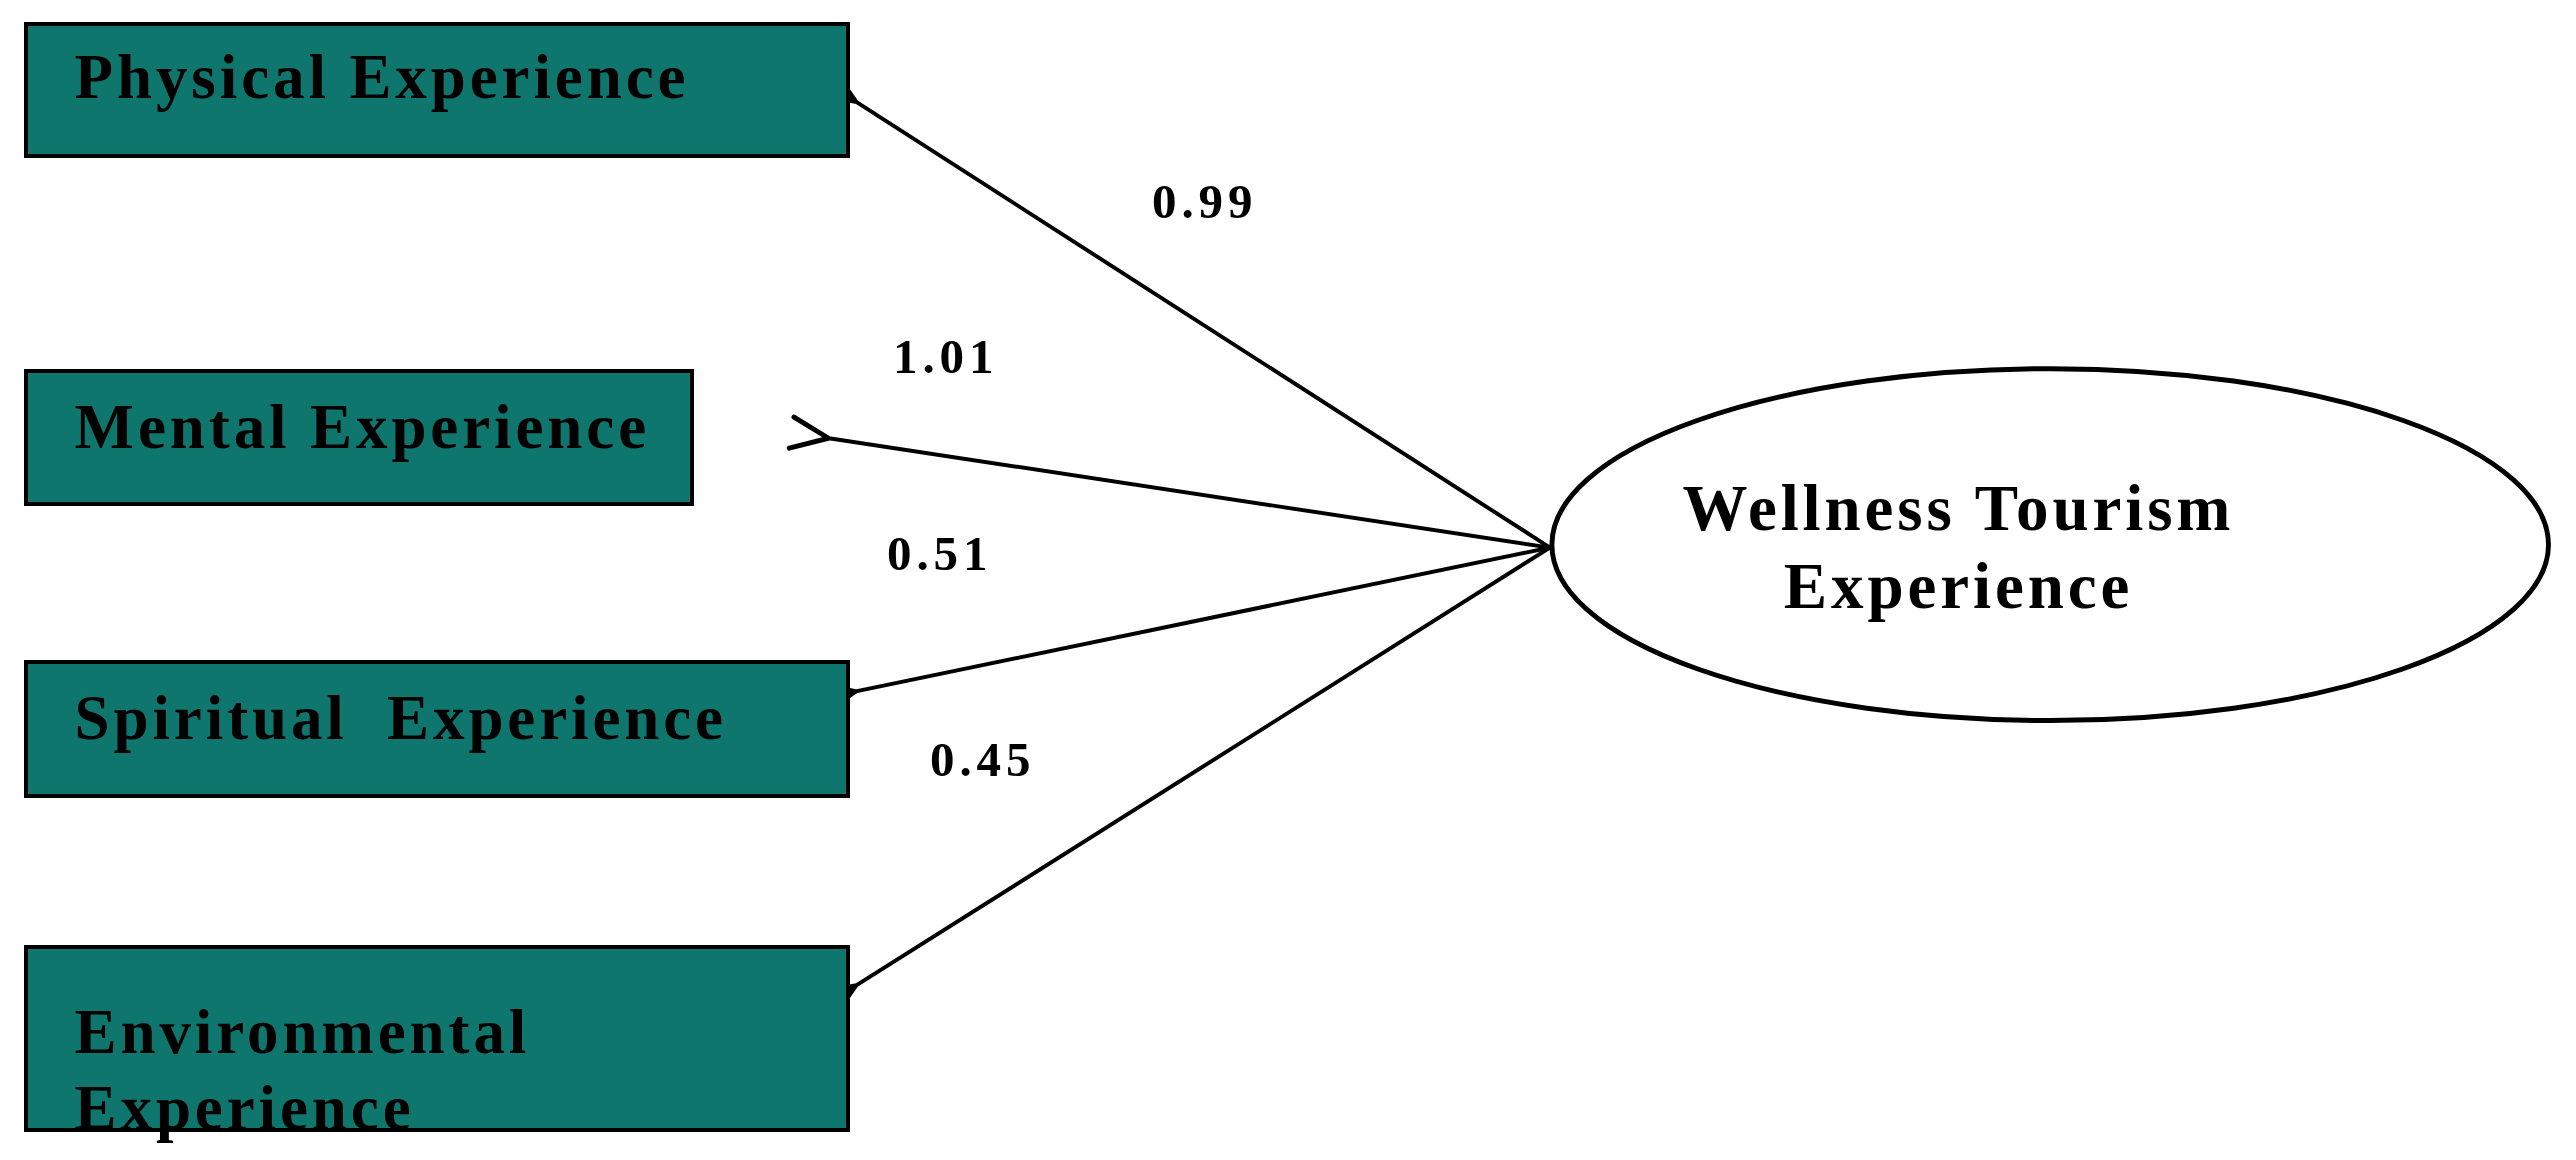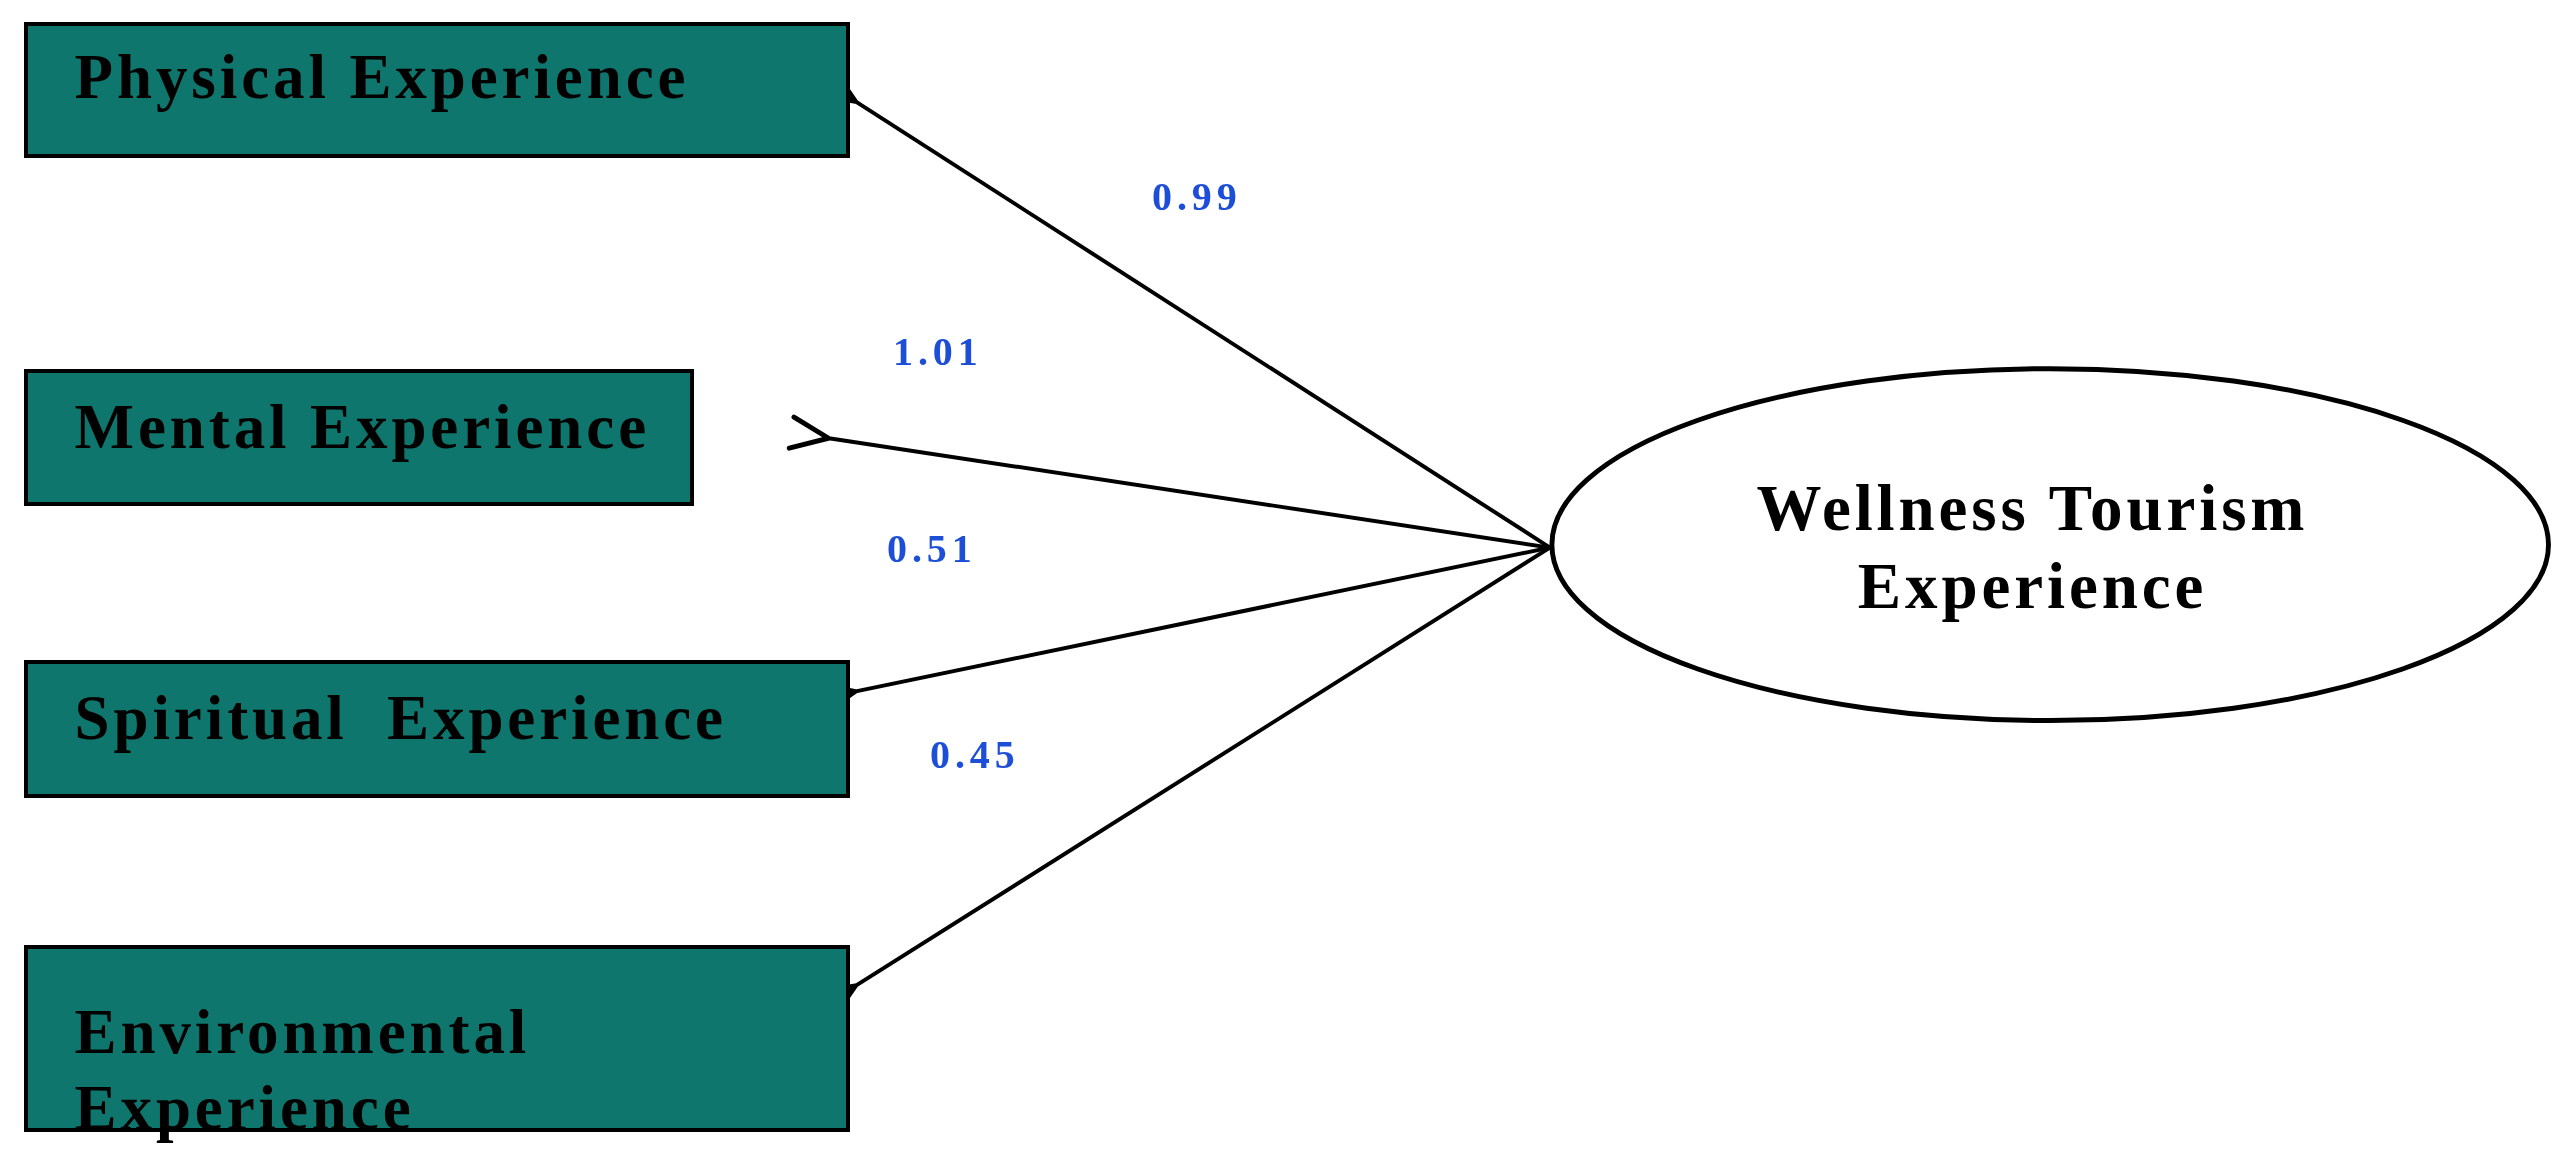--- a/index.html
+++ b/index.html
@@ -38,38 +38,38 @@
     white-space: pre-wrap;
     color: #000000;
   }
   .node-physical .node-label      { padding: 14.7px 0 0 47px; }
   .node-mental .node-label        { padding: 16.7px 0 0 47px; }
   .node-spiritual .node-label     { padding: 16.7px 0 0 47px; }
   .node-environmental .node-label { padding: 30px 0 0 47px; margin-top: 16px; }
 
   .latent-label {
     position: absolute;
-    left: 1541px;
+    left: 1467px;
     top: 469px;
     width: 983px;
     text-align: center;
     font-weight: bold;
     font-size: 65px;
     line-height: 1.2;
     letter-spacing: 3.9px;
     white-space: pre-wrap;
     color: #000000;
   }
   .coef {
     position: absolute;
     font-weight: bold;
-    font-size: 40px;
+    font-size: 49px;
     line-height: 1.1;
     letter-spacing: 4.9px;
-    color: #1d4ed8;
+    color: #000000;
     white-space: nowrap;
   }
   .coef-physical      { left: 1152px; top: 175px; }
   .coef-mental        { left: 893px;  top: 330px; }
   .coef-spiritual     { left: 887px;  top: 527px; }
   .coef-environmental { left: 930px;  top: 733px; }
 </style>
 </head>
 <body>
 

